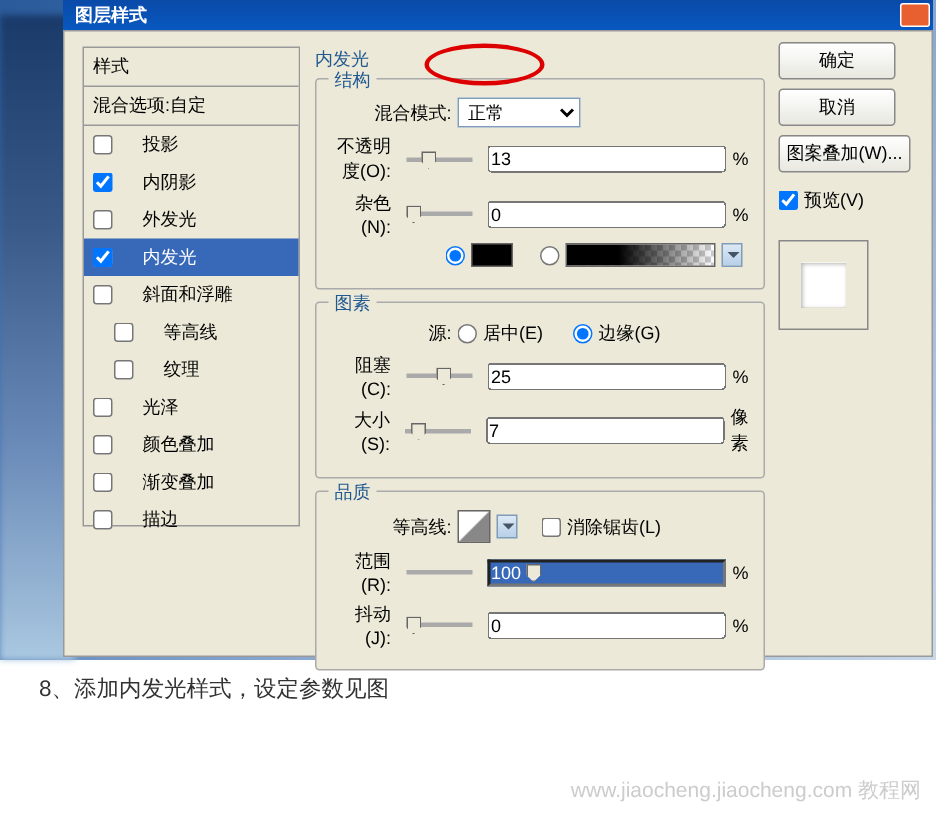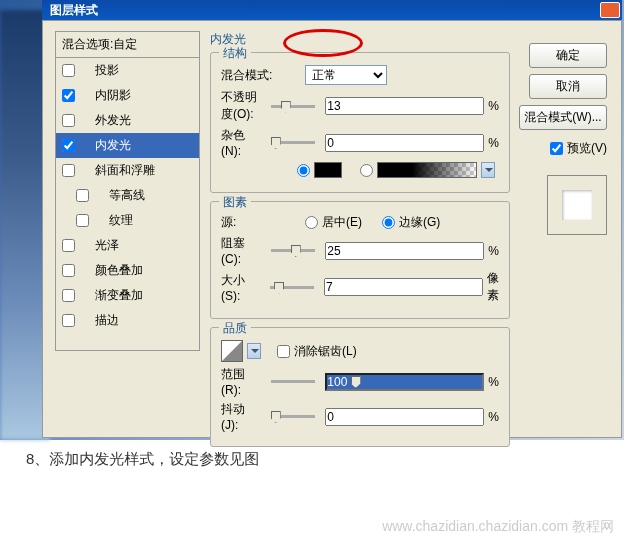--- a/index.html
+++ b/index.html
@@ -14,30 +14,30 @@
 .styles-header { background: #ece9d8; border-bottom: 1px solid #999; padding: 4px 6px; }
 .styles-subheader { background: #ece9d8; border-bottom: 1px solid #999; padding: 4px 6px; }
 .style-item { padding: 4px 6px; display: flex; align-items: center; gap: 20px; }
 .style-item.active { background: #3868b8; color: #fff; }
 .style-item input[type="checkbox"] { width: 13px; height: 13px; }
 .style-item.indent { padding-left: 20px; }
 .right-panel { position: absolute; top: 10px; left: 167px; width: 300px; }
 .group { border: 1px solid #aaa; border-radius: 3px; margin-bottom: 8px; padding: 8px 10px 10px 10px; position: relative; background: #ece9d8; }
 .group-title { position: absolute; top: -8px; left: 8px; background: #ece9d8; padding: 0 4px; color: #205890; text-align: right; }
 .row { display: flex; align-items: center; margin: 4px 0; gap: 4px; }
-.row-label { width: 80px; text-align: left; }
+.row-label { width: 80px; text-align: right; }
 select { height: 20px; border: 1px solid #7f9db9; background: #fff; padding: 1px 2px; }
 .slider-track { width: 90px; height: 3px; background: #aaa; position: relative; margin: 0 6px; }
 .slider-thumb { position: absolute; top: -4px; width: 10px; height: 12px; background: #ece9d8; border: 1px solid #666; clip-path: polygon(0 0, 100% 0, 100% 60%, 50% 100%, 0 60%); }
 .red-circle { position: absolute; border: 3px solid #d00; border-radius: 50%; width: 80px; height: 28px; top: 8px; left: 240px; pointer-events: none; }
 .color-swatch { width: 28px; height: 16px; border: 1px solid #666; display: inline-block; }
 .gradient-bar { width: 100px; height: 16px; border: 1px solid #666; background: linear-gradient(90deg, #000 0%, #000 35%, transparent 100%), repeating-conic-gradient(#ccc 0 25%, #fff 0 50%) 0 0/8px 8px; display: inline-block; }
 .contour-swatch { width: 22px; height: 22px; border: 1px solid #666; background: linear-gradient(135deg, #fff 0%, #fff 48%, #888 52%, #888 100%); display: inline-block; }
 .btn { background: linear-gradient(180deg, #fff, #e8e8e0); border: 1px solid #888; border-radius: 3px; padding: 3px 0; width: 78px; text-align: center; cursor: pointer; }
-.buttons-col { position: absolute; top: 22px; right: 14px; width: 88px; display: flex; flex-direction: column; gap: 6px; align-items: flex-end; }
+.buttons-col { position: absolute; top: 7px; right: 14px; width: 88px; display: flex; flex-direction: column; gap: 6px; align-items: flex-start; }
 .preview-box { width: 60px; height: 60px; border: 1px solid #888; background: #ece9d8; display: flex; align-items: center; justify-content: center; margin-top: 8px; }
 .preview-inner { width: 30px; height: 30px; background: #fff; box-shadow: inset 1px 1px 3px rgba(0,0,0,0.3); }
 .caption { position: absolute; top: 450px; left: 26px; font-size: 15px; color: #333; }
 .watermark { position: absolute; bottom: 6px; right: 10px; color: #ccc; font-size: 14px; font-family: Arial; }
 .highlight-input { background: #3868b8 !important; color: #fff !important; }
 .dropdown-icon { display: inline-block; width: 14px; height: 16px; background: linear-gradient(180deg,#dde8f6,#b8d0e8); border: 1px solid #7f9db9; position: relative; }
 .dropdown-icon::after { content: ""; position: absolute; top: 5px; left: 3px; border: 4px solid transparent; border-top-color: #456; }
 </style>
 </head>
 <body>
@@ -46,20 +46,21 @@
 <div class="blur-layer"></div>
 
 <div class="titlebar">
   <div class="titlebar-text">图层样式</div>
   <div class="close-btn"></div>
 </div>
 
 <div class="dialog">
 
   <div class="styles-panel">
+    <div class="styles-header">样式</div>
     <div class="styles-subheader">混合选项:自定</div>
     <div class="style-item">
         <input type="checkbox" style="">
         <span>投影</span>
       </div>
     <div class="style-item">
         <input type="checkbox" checked="" style="">
         <span>内阴影</span>
       </div>
     <div class="style-item">
@@ -159,20 +160,21 @@
             <div class="slider-thumb" style="left:4px"></div>
           </div>
         <input class="num" value="7" style="">
         <span>像素</span>
       </div>
     </div>
 
     <div class="group">
       <div class="group-title">品质</div>
       <div class="row">
+        <span class="row-label">等高线:</span>
         <span class="contour-swatch"></span>
         <span class="dropdown-icon"></span>
         <span style="width:8px"></span>
         <input type="checkbox" style="">
         <span>消除锯齿(L)</span>
       </div>
       <div class="row">
         <span class="row-label">范围(R):</span>
         <div class="slider-track">
             <div class="slider-thumb" style="left:80px"></div>
@@ -189,26 +191,26 @@
         <span>%</span>
       </div>
     </div>
   </div>
 
   <div class="red-circle"></div>
 
   <div class="buttons-col">
     <div class="btn">确定</div>
     <div class="btn">取消</div>
-    <div class="btn" style="width:88px">混合模式(W)...</div>
+    <div class="btn" style="width:88px">图案叠加(W)...</div>
     <div class="row" style="margin-top:4px">
         <input type="checkbox" checked="" style="">
         <span>预览(V)</span>
       </div>
     <div class="preview-box">
         <div class="preview-inner"></div>
       </div>
   </div>
 
 </div>
 
 <div class="caption">8、添加内发光样式，设定参数见图</div>
-<div class="watermark">www.chazidian.chazidian.com 教程网</div>
+<div class="watermark">www.jiaocheng.jiaocheng.com 教程网</div>
 
 </body></html>

